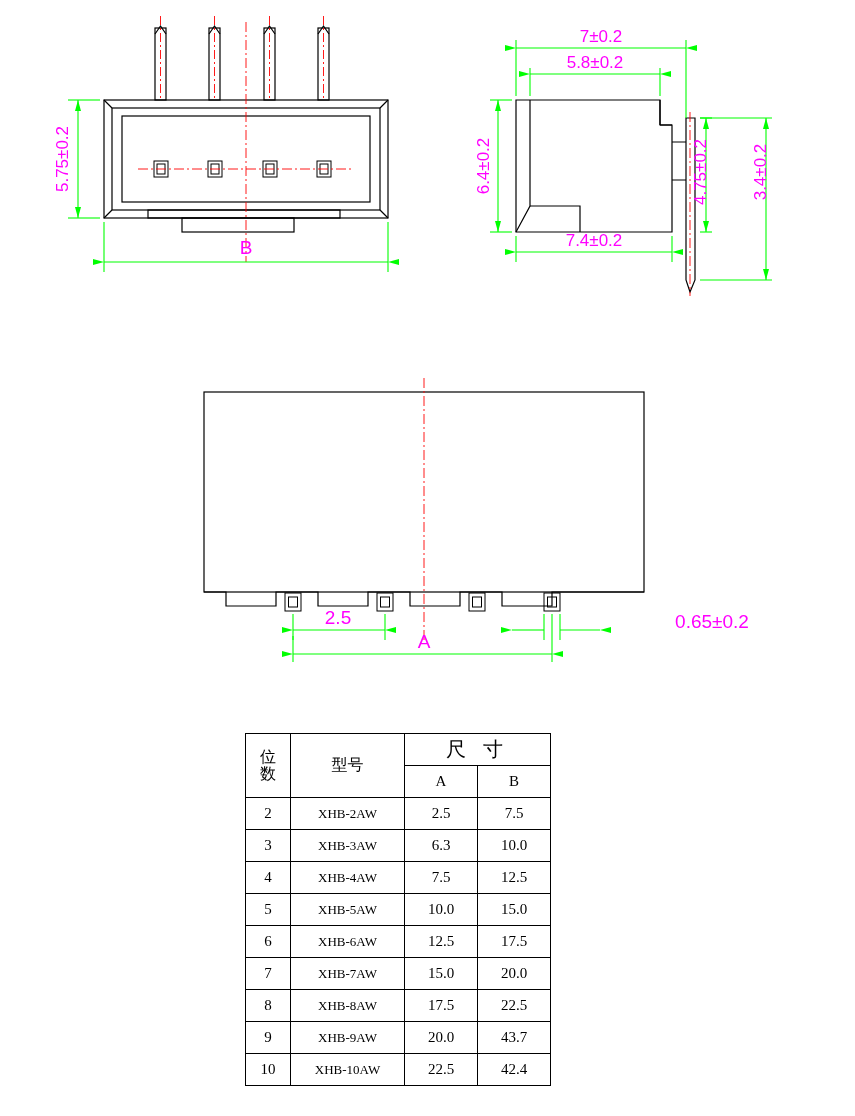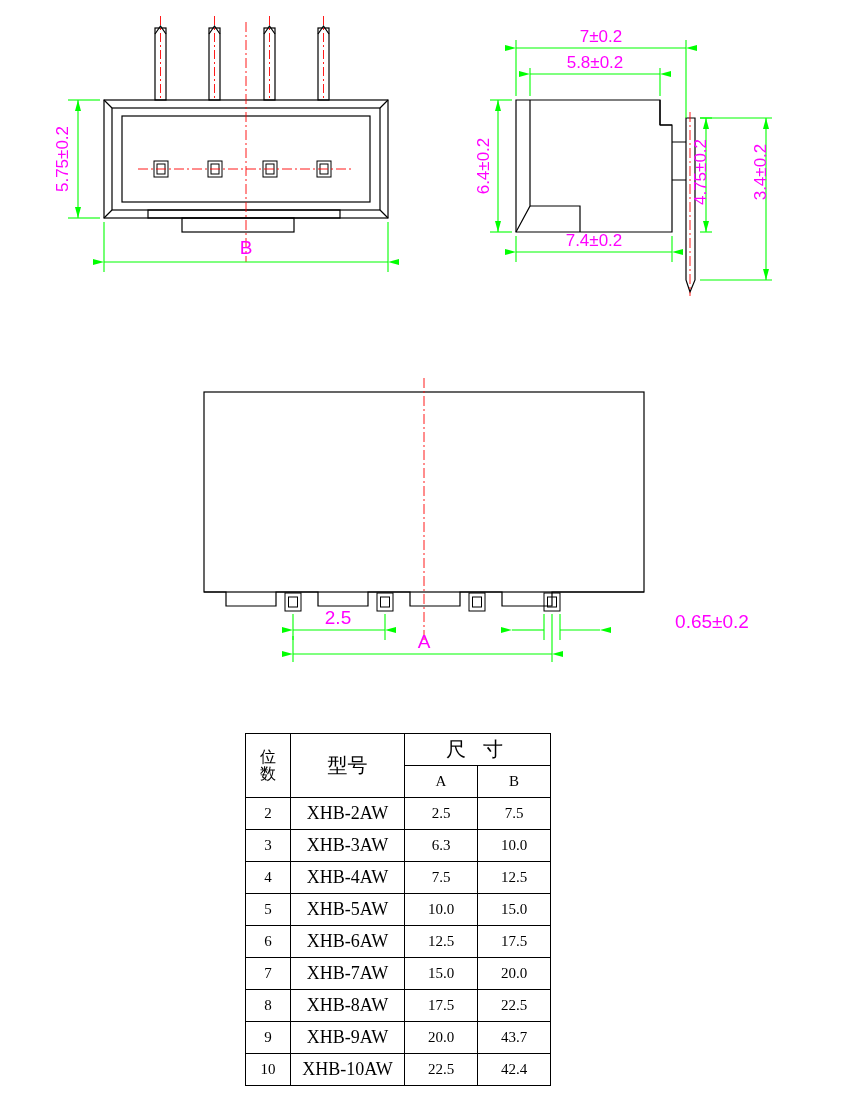--- a/index.html
+++ b/index.html
@@ -20,24 +20,24 @@
     vertical-align:middle;
     padding:0;
     font-weight:normal;
     height:31px;
   }
   .col-pos{width:44px;}
   .col-model{width:113px;}
   .col-a{width:72px;}
   .col-b{width:72px;}
   .hdr-pos{line-height:1.05;font-size:16px;}
-  .hdr-model{font-size:20px;}
+  .hdr-model{font-size:16px;}
   .hdr-dim{font-size:20px;letter-spacing:6px;}
   .sub-head{font-family:"Liberation Serif",serif;font-size:15px;}
-  .model-cell{font-size:18px;}
+  .model-cell{font-size:13px;}
 </style>
 </head>
 <body>
 
 <div class="sheet">
 
 <svg class="drawing" viewBox="0 0 855 1116">
   <defs>
     <marker id="arrL" markerWidth="12" markerHeight="8" refX="11" refY="4" orient="auto" markerUnits="userSpaceOnUse">
       <path d="M11,4 L0,1 L0,7 Z" fill="#00ff00"></path>

